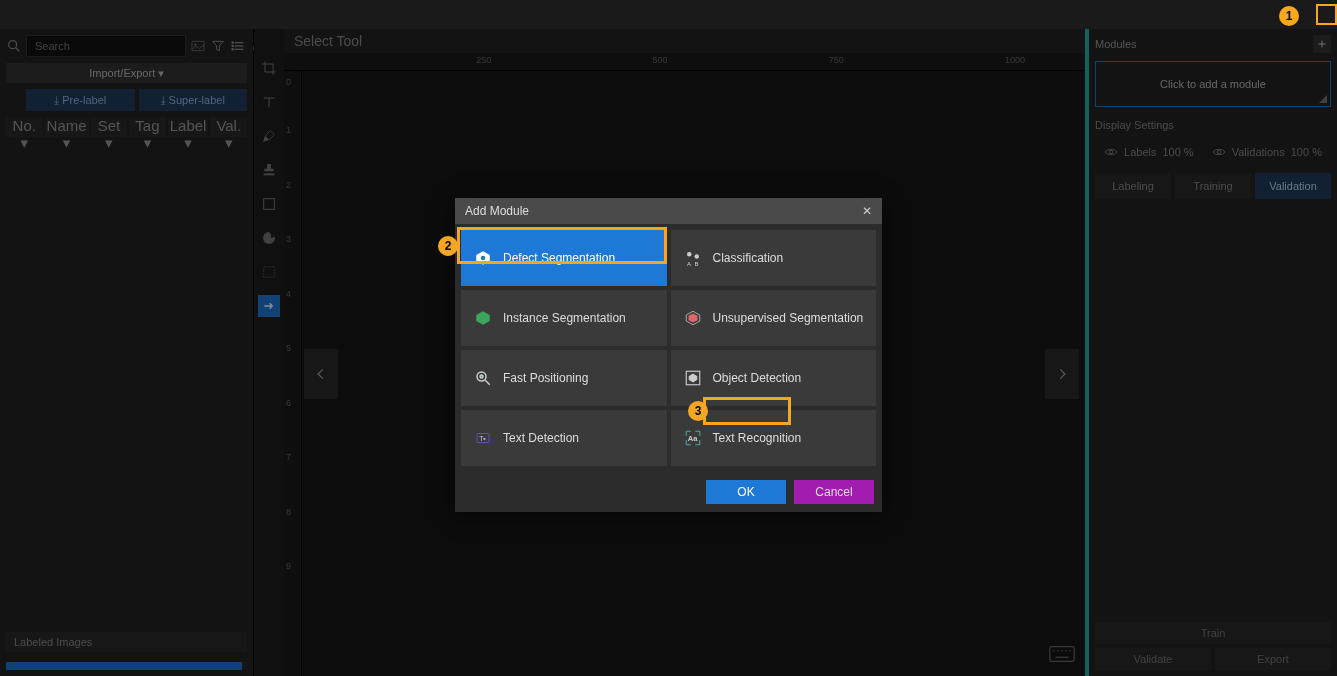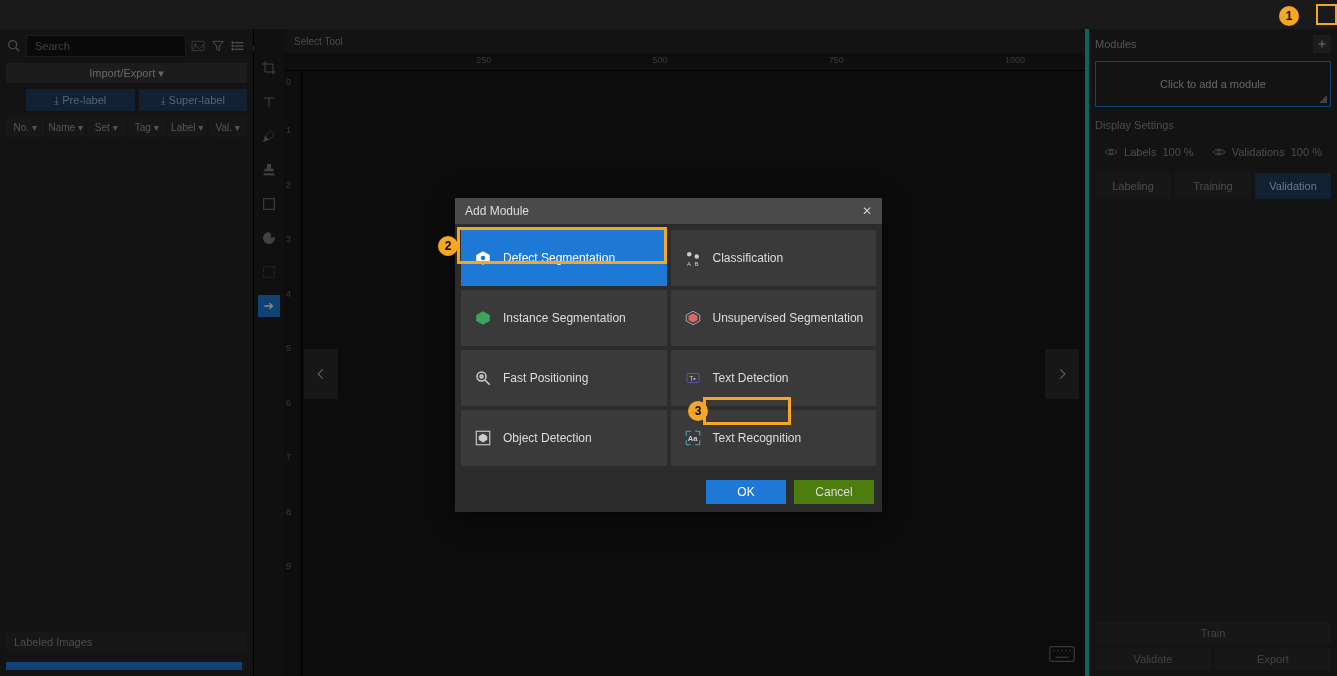--- a/index.html
+++ b/index.html
@@ -10,35 +10,35 @@
 
 .left-panel { width: 254px; background: #222; border-right: 1px solid #000; display: flex; flex-direction: column; padding: 6px; gap:6px;}
 .search-row { display:flex; align-items:center; gap:4px; }
 .search-row input { flex:1; background:#111; border:1px solid #333; color:#888; padding:4px 8px; height:22px; font-size:11px;}
 .icon-btn { width:18px; height:18px; display:flex; align-items:center; justify-content:center; color:#888; cursor:pointer;}
 .icon-btn svg{width:16px;height:16px;}
 .import-export { background:#333; border:none; color:#bbb; font-size:11px; height:20px; width:100%; cursor:pointer;}
 .label-btns { display:flex; gap:4px;padding-left:20px;}
 .label-btns button { flex:1; background:#1f3a5a; border:none; color:#8fb8e6; font-size:11px; height:22px; cursor:pointer;}
 .filter-row { display:flex; gap:2px; }
-.filter-row button { flex:1; background:#2a2a2a; border:none; color:#999; font-size:10px; height:20px; cursor:pointer; padding:0 2px;}
+.filter-row button { flex:1; background:#2a2a2a; border:none; color:#999; font-size:15px; height:20px; cursor:pointer; padding:0 2px;}
 .spacer { flex:1; }
 .labeled-imgs { background:#2a2a2a; padding:4px 8px; color:#888; font-size:11px;}
 .progress { height:8px; background:#2a2a2a; margin-top:4px; position:relative;}
 .progress-bar { height:100%; width:98%; background:#1e78d6;}
 
 
 .tool-strip { width:30px; background:#1e1e1e; display:flex; flex-direction:column; align-items:center; padding-top:28px; gap:12px;}
 .tool-strip .tool { width:22px; height:22px; display:flex; align-items:center; justify-content:center; color:#777;}
 .tool-strip .tool.active { background:#1e78d6; color:#fff;}
 .tool svg{width:16px;height:16px;}
 
 
 .center { flex:1; background:#111; display:flex; flex-direction:column; position:relative;}
-.center-header { height:24px; background:#222; color:#888; font-size:10px; padding:0 10px; display:flex; align-items:center;}
+.center-header { height:24px; background:#222; color:#888; font-size:14px; padding:0 10px; display:flex; align-items:center;}
 .ruler-h { height:18px; background:#1a1a1a; border-bottom:1px solid #000; position:relative; color:#666; font-size:9px;}
 .ruler-h span { position:absolute; top:2px;}
 .canvas-area { flex:1; background:#161616; position:relative;}
 .ruler-v { position:absolute; left:0; top:0; bottom:0; width:18px; background:#1a1a1a; border-right:1px solid #000;}
 .ruler-v .tick { position:absolute; left:2px; color:#666; font-size:9px;}
 .nav-arrow { position:absolute; top:50%; transform:translateY(-50%); width:34px; height:50px; background:#2a2a2a; display:flex; align-items:center; justify-content:center; color:#aaa; cursor:pointer;}
 .nav-arrow.left { left:20px;}
 .nav-arrow.right { right:6px;}
 .nav-arrow svg{width:14px;height:22px;}
 .kbd { position:absolute; right:10px; bottom:10px; color:#666;}
@@ -78,21 +78,21 @@
 .modal-title { background:#4a4a4a; color:#ddd; font-size:12px; padding:6px 10px; display:flex; justify-content:space-between; align-items:center;}
 .modal-title .close { cursor:pointer; color:#ccc;}
 .modal-body { padding:6px; display:grid; grid-template-columns:1fr 1fr; gap:4px;}
 .module-opt { background:#3a3a3a; display:flex; align-items:center; gap:10px; padding:18px 12px; cursor:pointer; color:#ddd; font-size:12px;}
 .module-opt.selected { background:#1e78d6; color:#fff;}
 .module-opt .micon { width:20px; height:20px; display:flex; align-items:center; justify-content:center;}
 .module-opt .micon svg{width:18px;height:18px;}
 .modal-footer { padding:8px; display:flex; justify-content:flex-end; gap:8px;}
 .modal-footer button { width:80px; height:24px; border:none; font-size:12px; cursor:pointer;}
 .btn-ok { background:#1e78d6; color:#fff;}
-.btn-cancel { background:#4d7c0f; color:#ddd;}
+.btn-cancel { background:#a21caf; color:#ddd;}
 
 
 .dimmed { filter: brightness(0.55); margin-top: 29px; }
 </style>
 </head>
 <body>
 
 <div class="app">
 
   <div class="left-panel dimmed">
@@ -336,35 +336,35 @@
           <svg viewBox="0 0 24 24" fill="none" stroke="#ccc" stroke-width="2">
             <circle cx="10" cy="10" r="6"></circle>
             <line x1="15" y1="15" x2="21" y2="21"></line>
             <circle cx="10" cy="10" r="2" fill="#4aa"></circle>
           </svg>
         </span>
       <span>Fast Positioning</span>
     </div>
     <div class="module-opt">
       <span class="micon">
+          <svg viewBox="0 0 24 24" fill="none" stroke="#ccc" stroke-width="1.5">
+            <rect x="3" y="3" width="18" height="18"></rect>
+            <polygon points="12,7 17,10 17,14 12,17 7,14 7,10" fill="#ccc"></polygon>
+          </svg>
+        </span>
+      <span>Object Detection</span>
+    </div>
+    <div class="module-opt">
+      <span class="micon">
           <svg viewBox="0 0 24 24" fill="#6a5acd">
             <rect x="4" y="6" width="16" height="12" rx="1" fill="none" stroke="#6a5acd"></rect>
             <text x="7" y="16" font-size="9" fill="#ccc">T▪</text>
           </svg>
         </span>
       <span>Text Detection</span>
-    </div>
-    <div class="module-opt">
-      <span class="micon">
-          <svg viewBox="0 0 24 24" fill="none" stroke="#ccc" stroke-width="1.5">
-            <rect x="3" y="3" width="18" height="18"></rect>
-            <polygon points="12,7 17,10 17,14 12,17 7,14 7,10" fill="#ccc"></polygon>
-          </svg>
-        </span>
-      <span>Object Detection</span>
     </div>
     <div class="module-opt">
       <span class="micon">
           <svg viewBox="0 0 24 24">
             <path d="M3 3 H9 M3 3 V9 M21 3 H15 M21 3 V9 M3 21 H9 M3 21 V15 M21 21 H15 M21 21 V15" stroke="#4aa" stroke-width="1.5" fill="none"></path>
             <text x="5" y="16" font-size="10" fill="#ccc" font-weight="bold">Aa</text>
           </svg>
         </span>
       <span>Text Recognition</span>
     </div>

